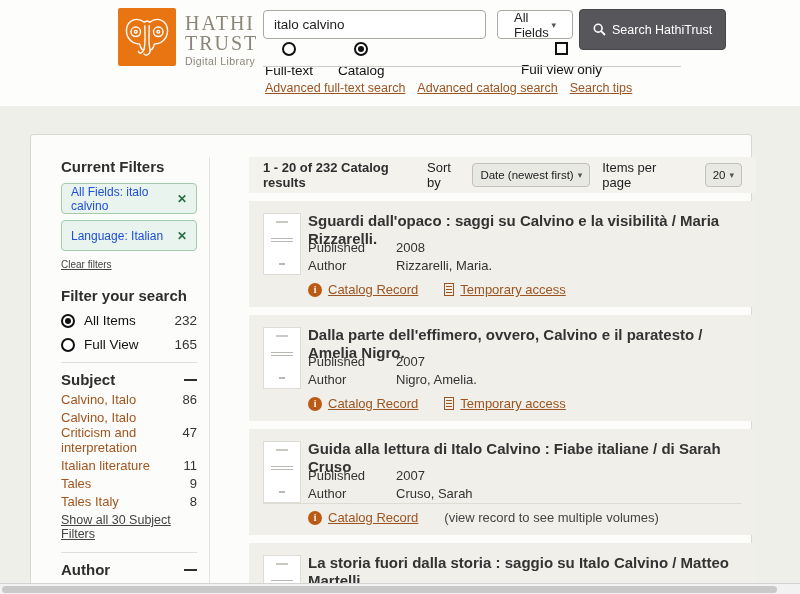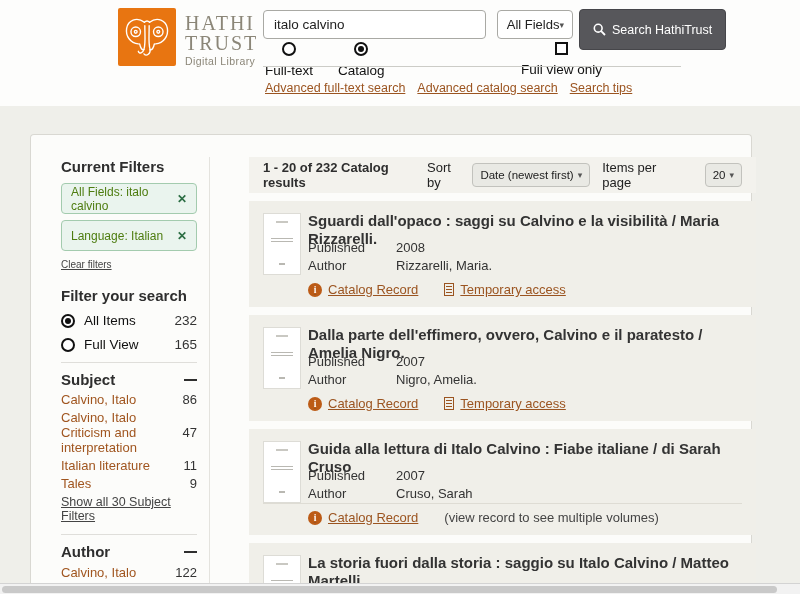--- a/index.html
+++ b/index.html
@@ -9,21 +9,21 @@
 
   
   .site-header { position:absolute; left:0; top:0; width:800px; height:106px; background:#fdfdfc; }
   .logo { position:absolute; left:118px; top:8px; display:flex; cursor:pointer; }
   .logo-mark { width:58px; height:58px; background:#e87511; border-radius:2px; display:flex; align-items:center; justify-content:center; }
   .logo-text { margin-left:9px; padding-top:5px; }
   .logo-line { font-family:"Liberation Serif", serif; font-size:20px; line-height:20px; color:#8b8678; letter-spacing:2px; }
   .logo-tag { font-size:10.5px; color:#8b8678; margin-top:2px; letter-spacing:0.4px; }
 
   .search-input { position:absolute; left:263px; top:10px; width:223px; height:29px; border:1px solid #a9a9a4; border-radius:4px; padding:0 10px; font-size:13.5px; color:#222; background:#fff; font-family:"Liberation Sans", sans-serif; }
-  .field-select { position:absolute; left:497px; top:10px; width:76px; height:29px; background:#fff; border:1px solid #a9a9a4; border-radius:4px; display:flex; align-items:center; justify-content:flex-end; padding:0 8px; font-size:13px; color:#222; cursor:pointer; }
+  .field-select { position:absolute; left:497px; top:10px; width:76px; height:29px; background:#fff; border:1px solid #a9a9a4; border-radius:4px; display:flex; align-items:center; justify-content:flex-start; padding:0 16px; font-size:13px; color:#222; cursor:pointer; }
   .caret { font-size:9px; color:#555; }
   .search-btn { position:absolute; left:579px; top:9px; height:41px; padding:0 13px; background:#57575b; border:1px solid #46464a; border-radius:4px; color:#fff; font-size:12.5px; display:flex; align-items:center; gap:6px; cursor:pointer; font-family:"Liberation Sans", sans-serif; }
 
   .opt { position:absolute; top:42px; display:flex; align-items:center; gap:7px; font-size:13.5px; color:#111; cursor:pointer;flex-direction:column; }
   .opt-fulltext { left:265px; }
   .opt-catalog { left:338px; }
   .opt-fullview { left:521px; }
   .radio { width:14px; height:14px; border:2px solid #111; border-radius:50%; display:flex; align-items:center; justify-content:center; background:#fff; }
   .radio .dot { width:6px; height:6px; border-radius:50%; background:transparent; }
   .radio.checked .dot { background:#111; }
@@ -35,21 +35,21 @@
 
   
   .panel { position:absolute; left:30px; top:134px; width:722px; height:476px; background:#fcfcfa; border:1px solid #d9d8d2; border-bottom:none; border-radius:4px 4px 0 0; }
   .v-divider { position:absolute; left:178px; top:22px; bottom:0; width:1px; background:#e4e3de; }
 
   
   .sidebar { position:absolute; left:30px; top:24px; width:136px; }
   .side-h { font-size:15px; font-weight:bold; color:#2e2e2e; line-height:16px; }
   .chip { margin-top:6px; height:31px; background:#eaf4ee; border:1px solid #a3cbae; border-radius:4px; display:flex; align-items:center; justify-content:space-between; padding:0 9px; cursor:pointer; }
   .chip:first-of-type { margin-top:8px; }
-  .chip-label { font-size:12px; color:#4d7c0f; }
+  .chip-label { font-size:12px; color:#1d4ed8; }
   .chip-x { font-size:12px; color:#2c6e44; font-weight:bold; cursor:pointer; }
   .clear-filters { display:inline-block; margin-top:6px; font-size:10px; color:#444; text-decoration:underline; cursor:pointer; line-height:15px; }
   .fys-h { margin-top:16px; }
   .scope-row { margin-top:9px; display:flex; align-items:center; font-size:13.5px; color:#111; cursor:pointer; }
   .scope-row .radio { margin-right:9px; }
   .scope-count { margin-left:auto; color:#333; }
   .side-hr { margin-top:10px; height:1px; background:#dfdeda; border:none; }
   .facet-head { margin-top:9px; display:flex; align-items:center; justify-content:space-between; }
   .minus-icon { width:13px; height:2px; background:#2e2e2e; cursor:pointer; }
   .facet-list { margin-top:4px; }
@@ -212,20 +212,24 @@
           <span class="facet-count">47</span>
         </div>
         <div class="facet-item">
           <a>Italian literature</a>
           <span class="facet-count">11</span>
         </div>
         <div class="facet-item">
           <a>Tales</a>
           <span class="facet-count">9</span>
         </div>
+        <div class="facet-item">
+          <a>Tales Italy</a>
+          <span class="facet-count">8</span>
+        </div>
       </div>
       <a class="show-all">Show all 30 Subject Filters</a>
 
       <hr class="side-hr">
 
       <div class="facet-head">
         <h3 class="side-h">Author</h3>
         <span class="minus-icon"></span>
       </div>
       <div class="facet-list author-list">

